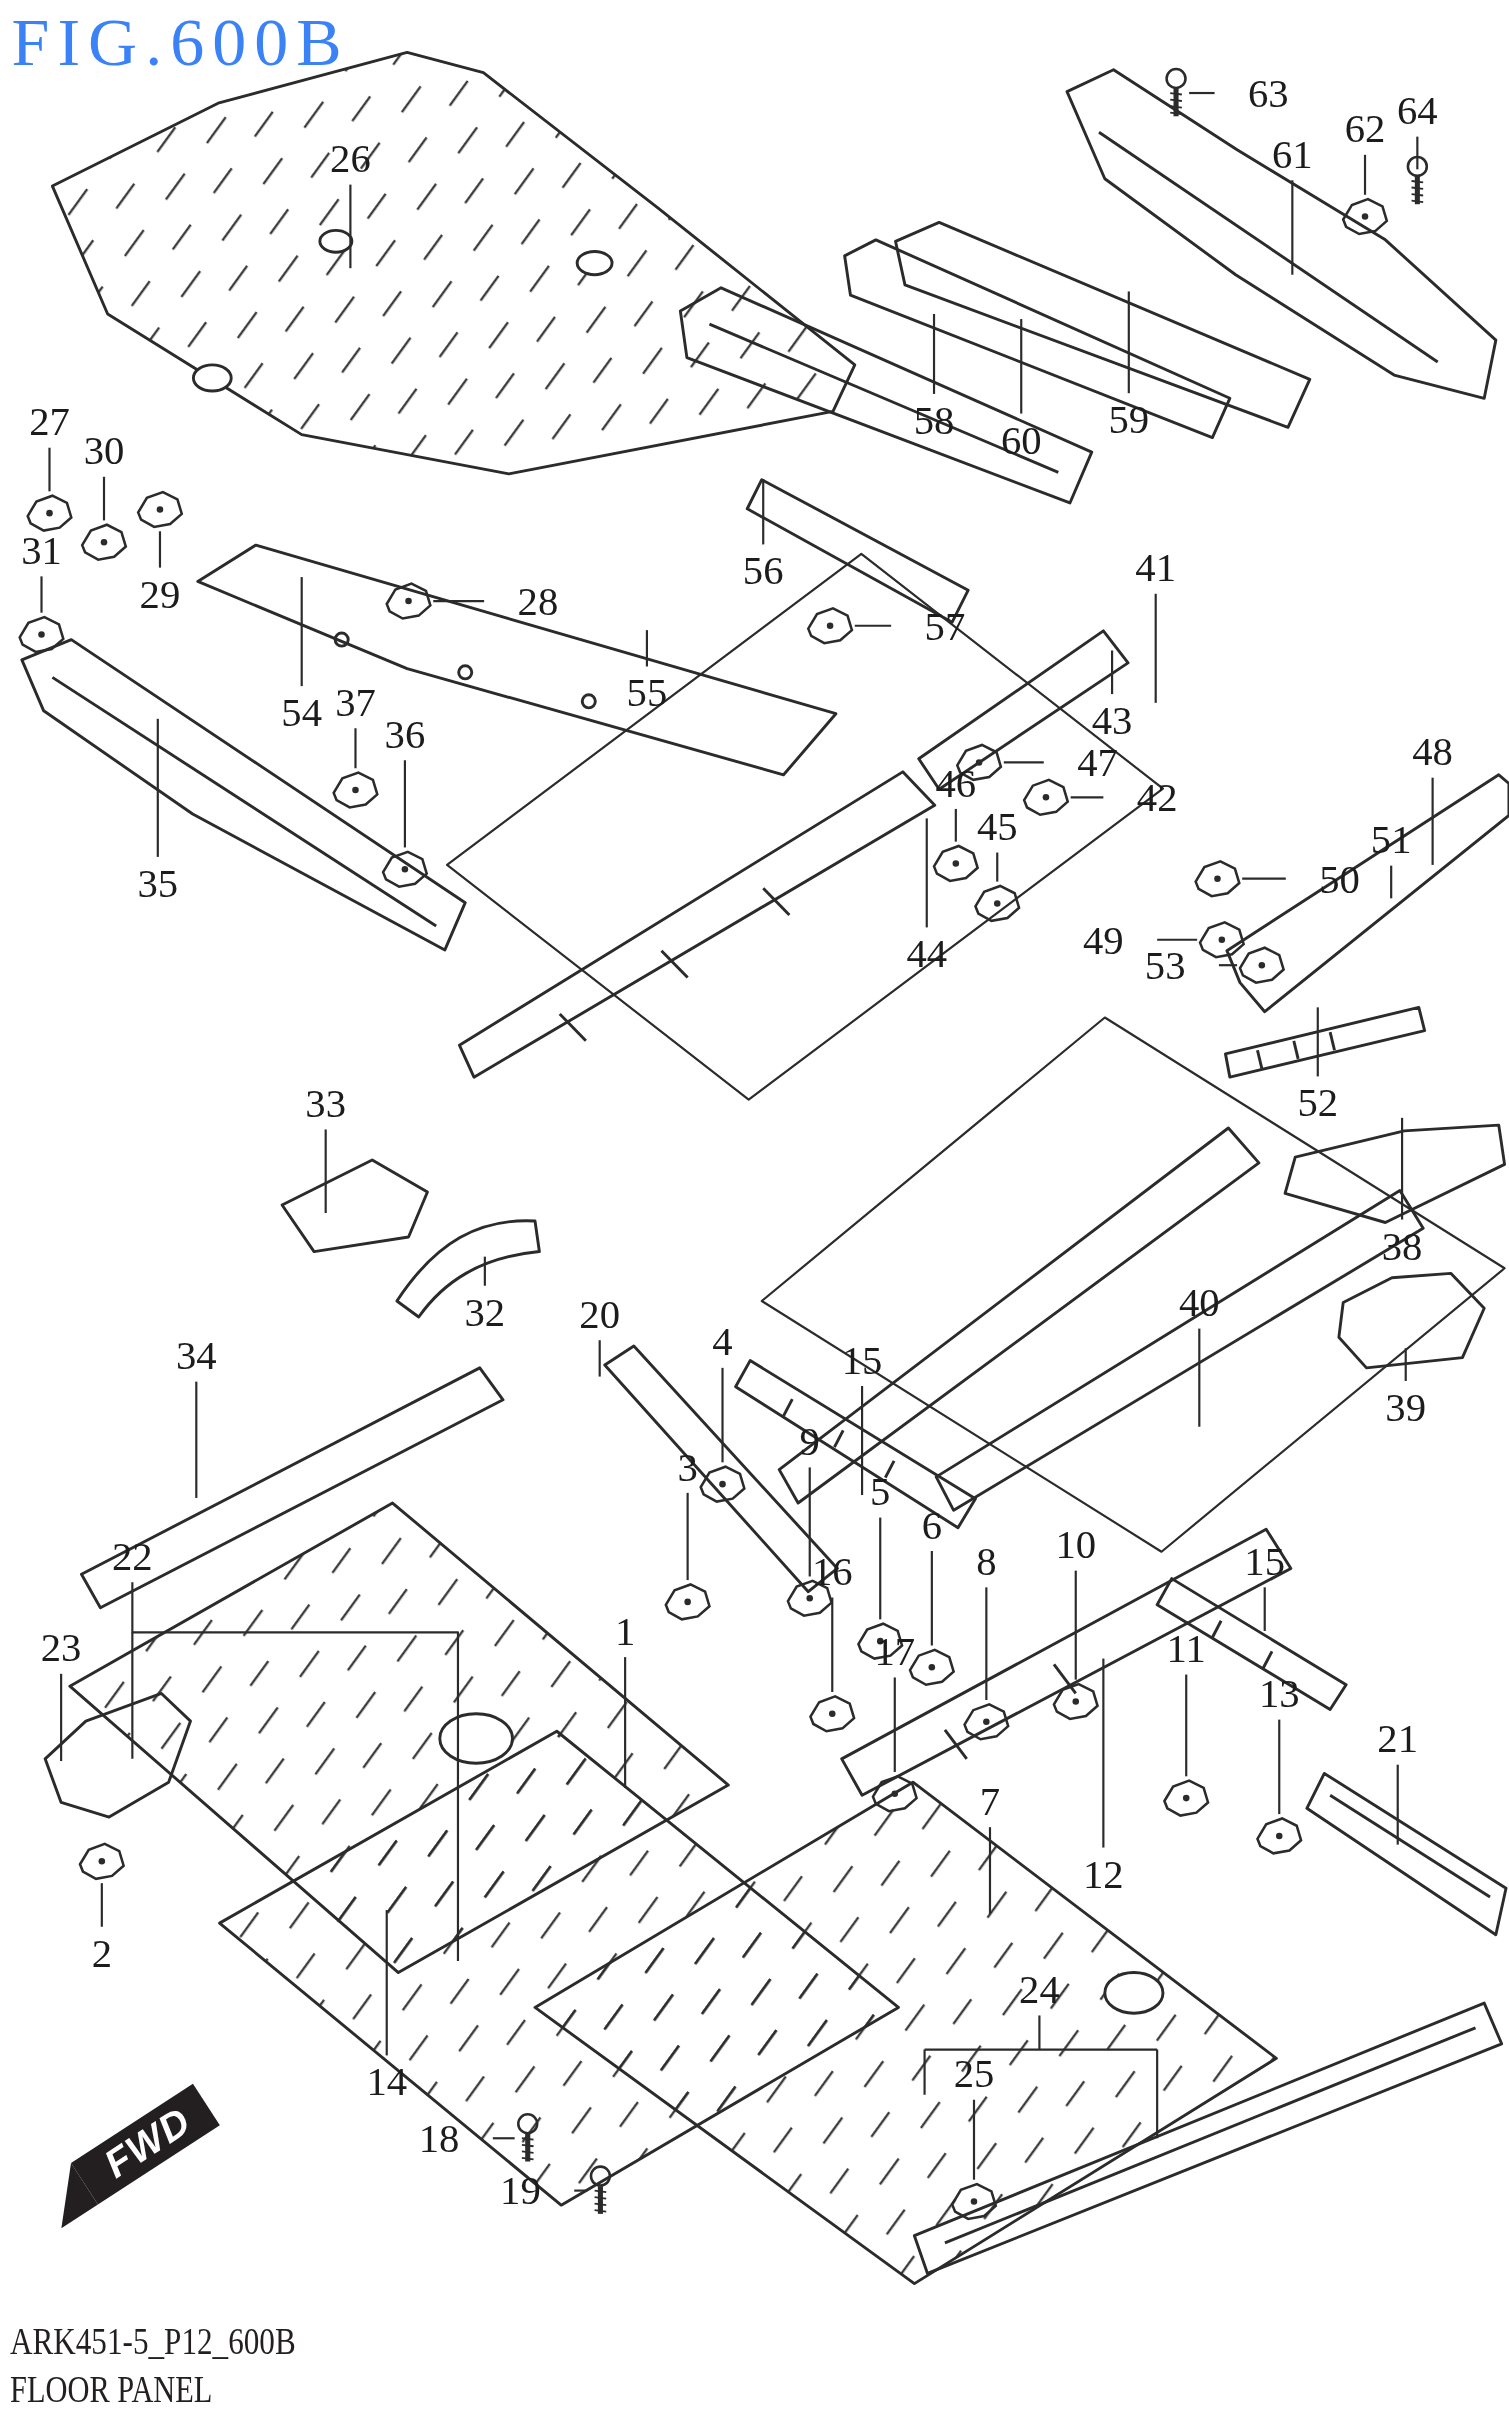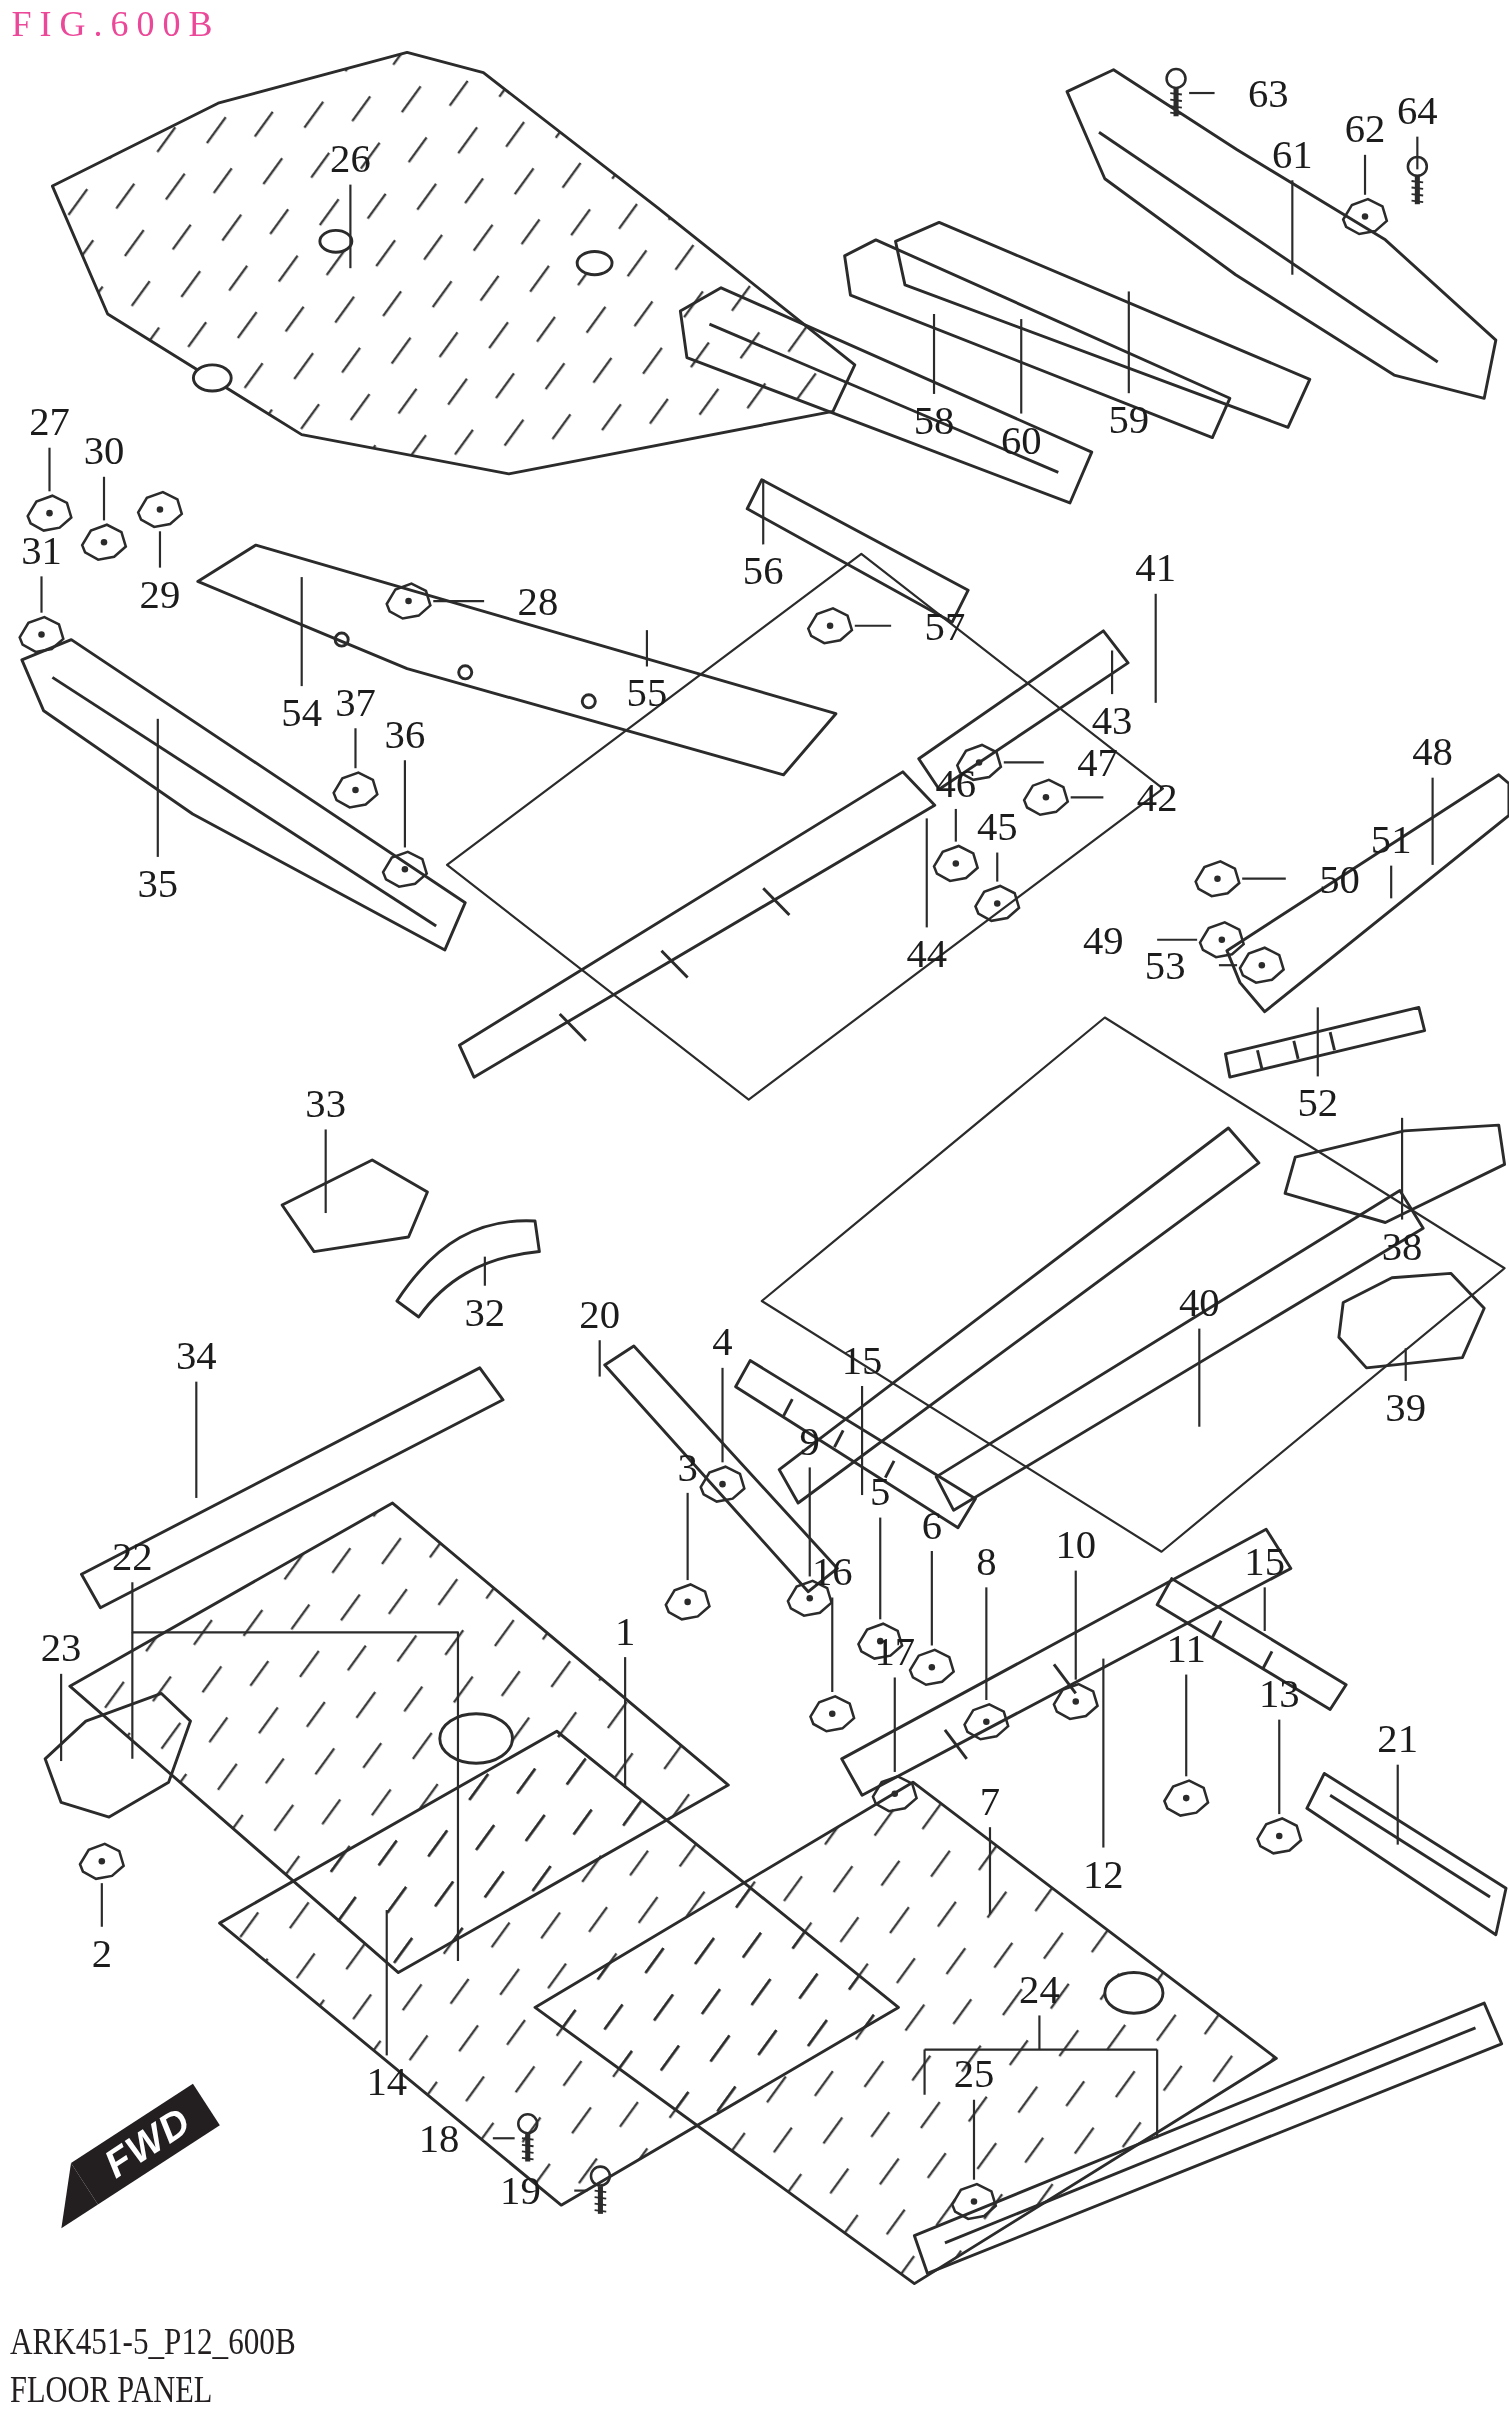--- a/index.html
+++ b/index.html
@@ -1,19 +1,19 @@
 <!DOCTYPE html>
 <html style="font-size:11.6px"><head>
 <meta charset="utf-8">
 <style>
   html,body{margin:0;padding:0;background:#ffffff;}
   .page{position:relative;width:1509px;height:2413px;background:#fff;overflow:hidden;
         font-family:"Liberation Serif",serif;}
-  .fig-title{position:absolute;left:11.6px;top:2.9px;font-size:36px;letter-spacing:8px;
-             color:#ec4899;white-space:nowrap;}
+  .fig-title{position:absolute;left:11.6px;top:2.9px;font-size:68px;letter-spacing:8px;
+             color:#3b82f6;white-space:nowrap;}
   .footer-code{position:absolute;left:10.2px;top:2319px;font-size:38px;color:#231f20;
                transform:scaleX(.82);transform-origin:0 50%;white-space:nowrap;}
   .footer-caption{position:absolute;left:10.2px;top:2367px;font-size:38px;color:#231f20;
                transform:scaleX(.80);transform-origin:0 50%;white-space:nowrap;}
   svg.art{position:absolute;left:0;top:0;}
   text.callout{font-family:"Liberation Serif",serif;font-size:56px;fill:#1c1c1c;text-anchor:middle;}
   text.fwd-text{font-family:"Liberation Sans",sans-serif;font-weight:bold;font-style:italic;
                 font-size:54px;fill:#ffffff;text-anchor:middle;letter-spacing:2px;}
 </style>
 </head>

